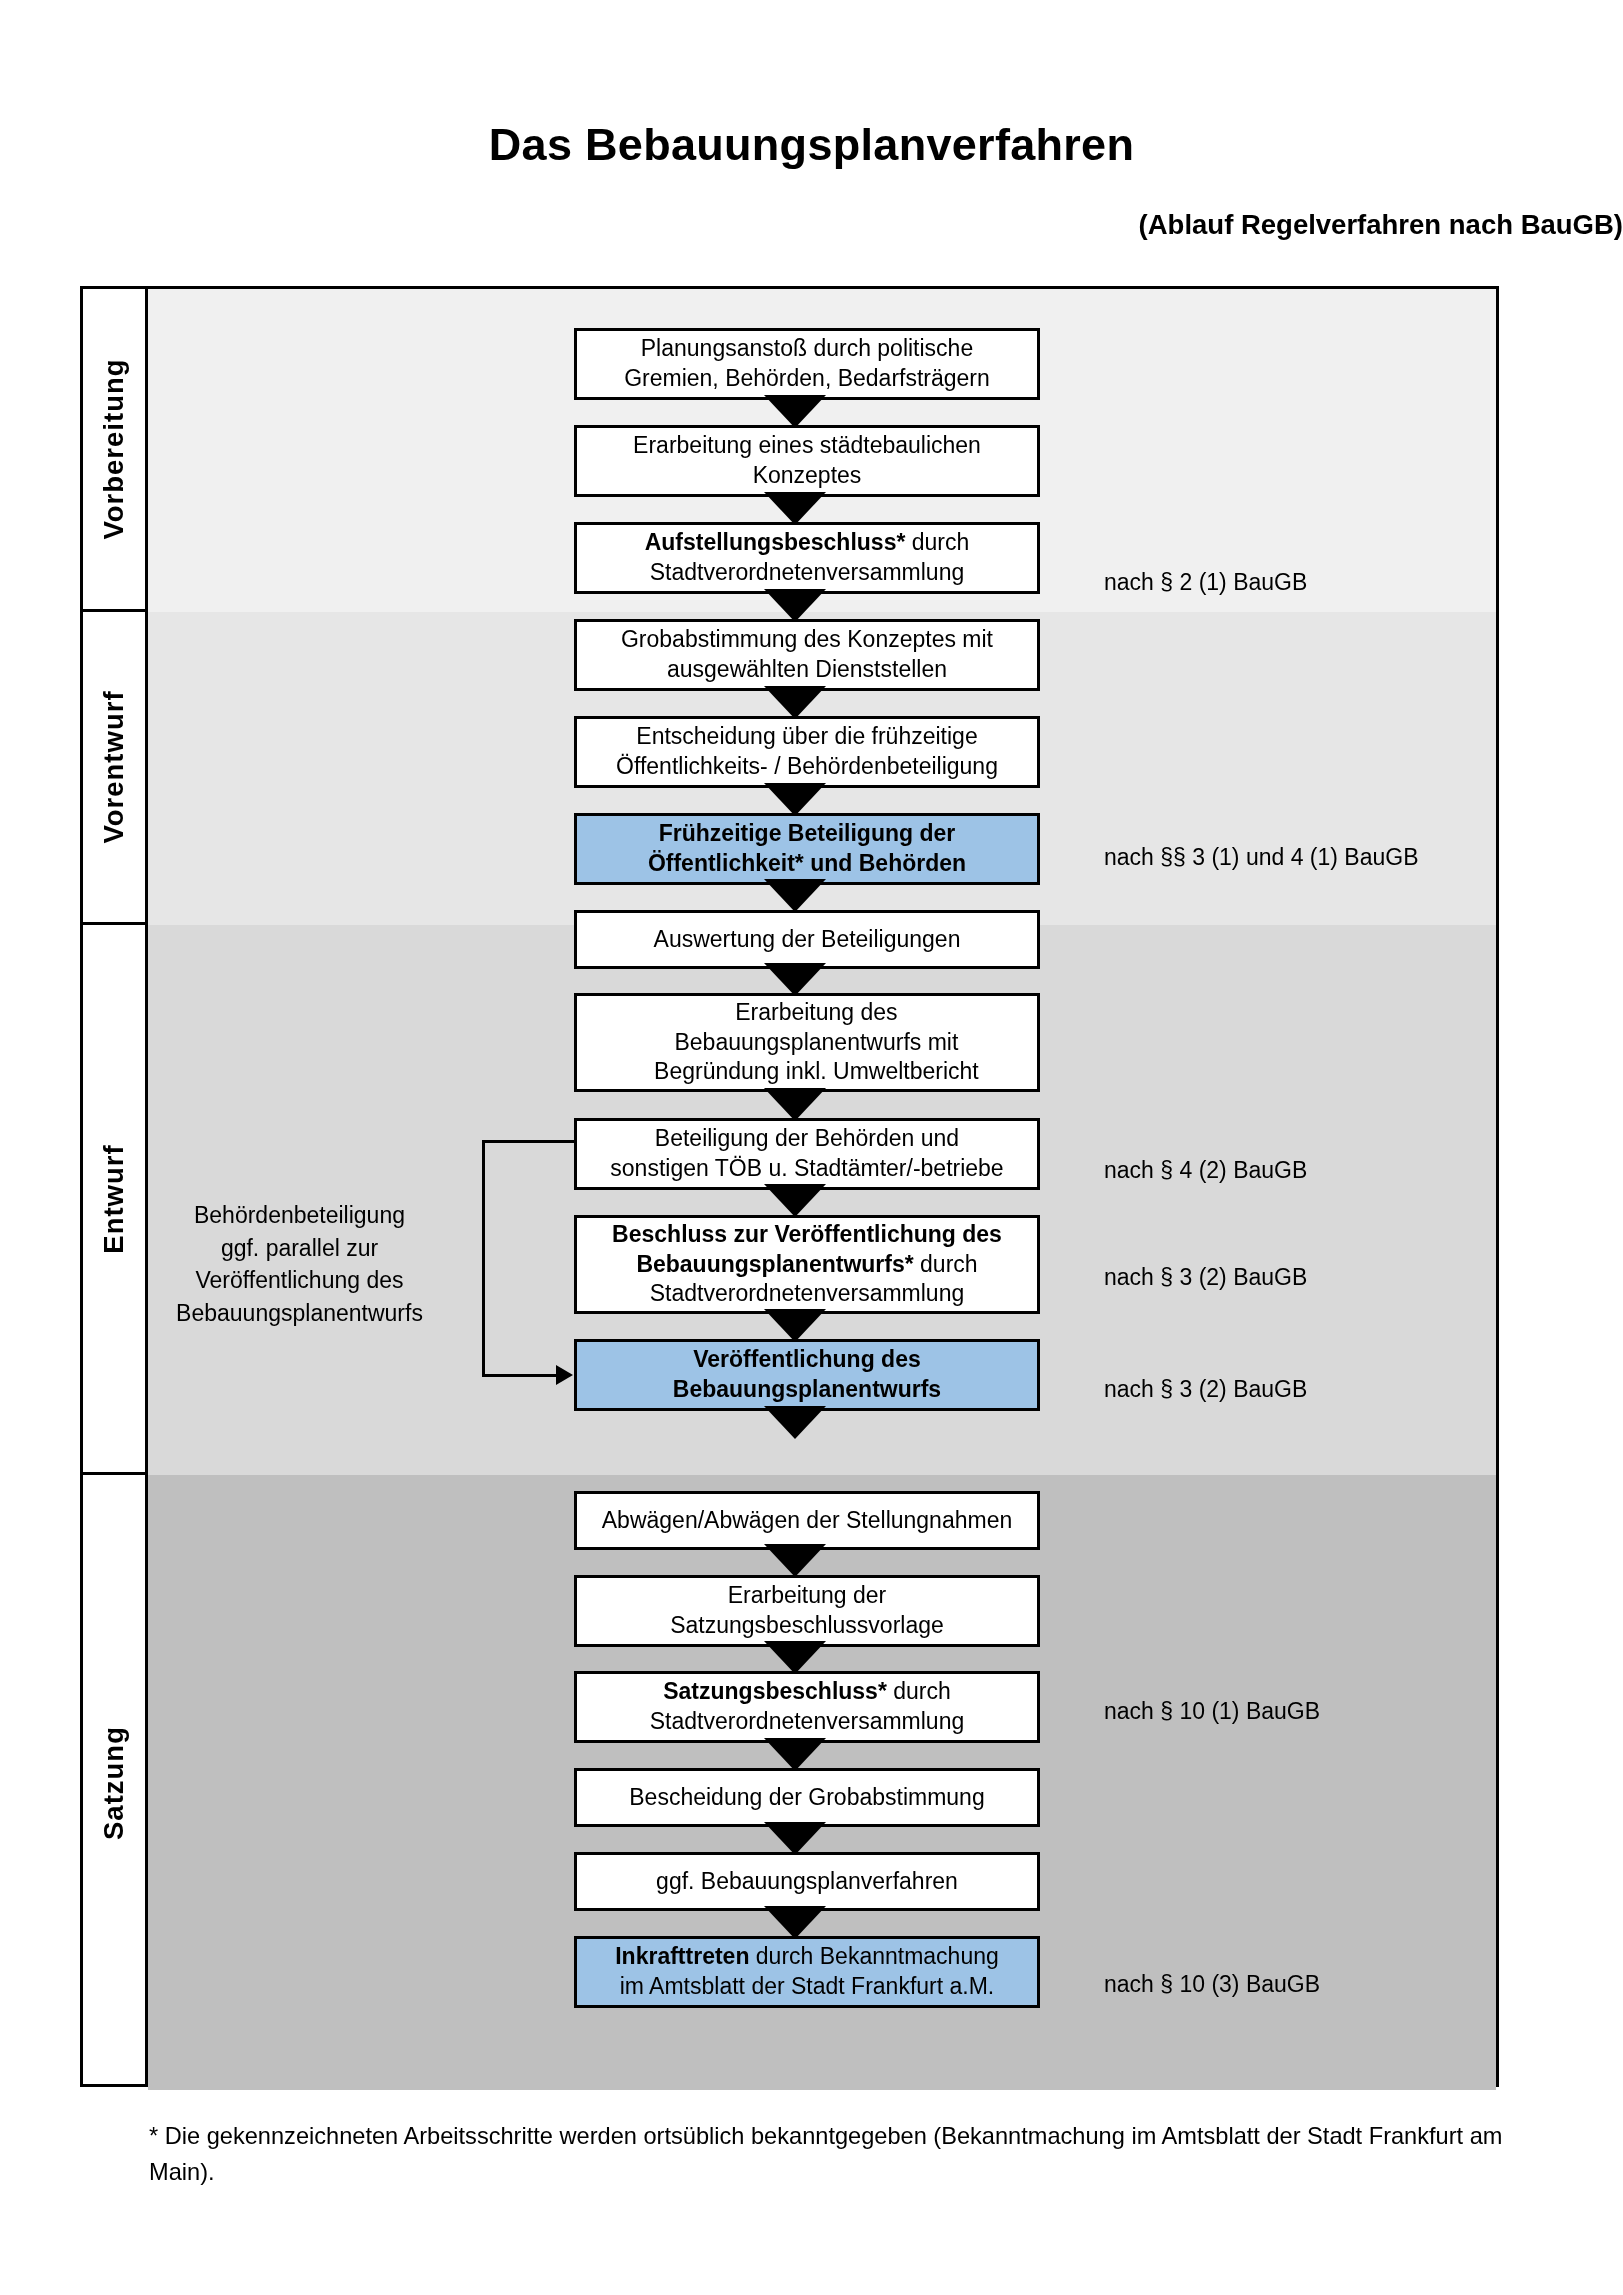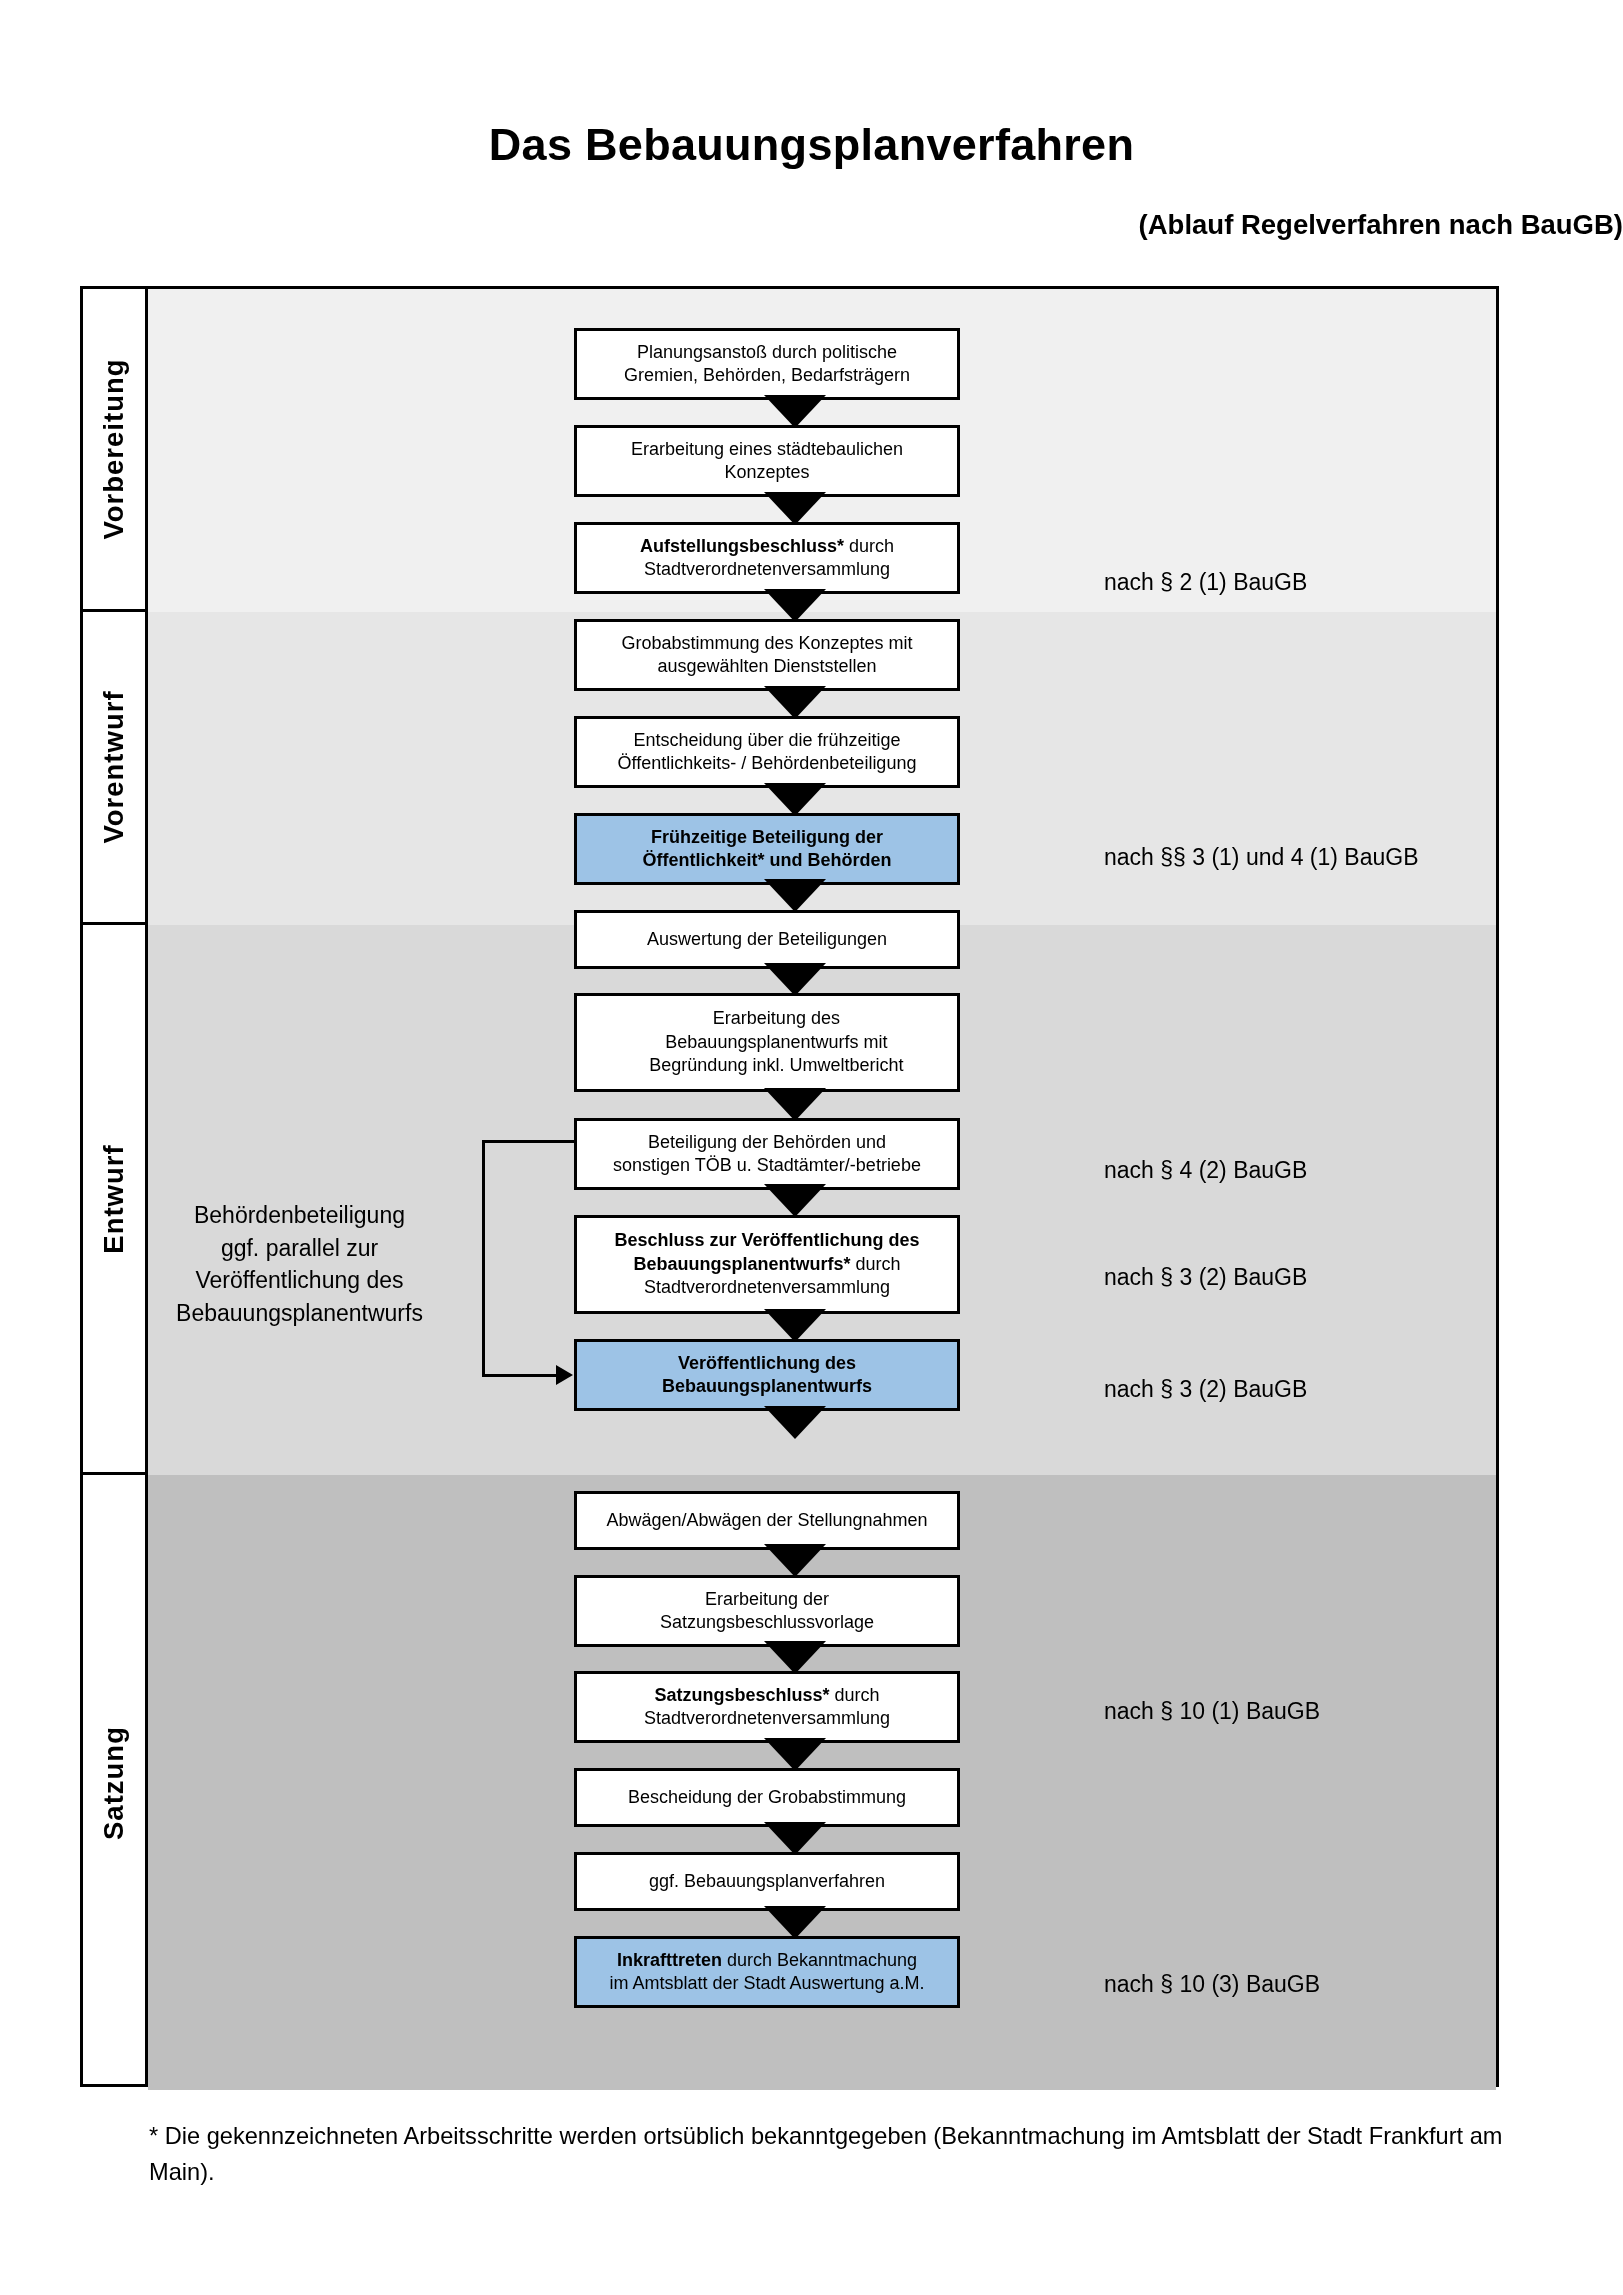--- a/index.html
+++ b/index.html
@@ -88,29 +88,29 @@
     white-space: nowrap;
     font-size: 27.5px;
     font-weight: bold;
     letter-spacing: 1px;
   }
 
   
   .fbox {
     position: absolute;
     left: 491px;          
-    width: 386px;
+    width: 466px;
     border: 3.9px solid #000;
     background: #ffffff;
     box-sizing: border-box;
     display: flex;
     align-items: center;
     justify-content: center;
     text-align: center;
-    font-size: 18px;
+    font-size: 23px;
     line-height: 1.30;
     padding: 2.6px 5.2px;
   }
   .fbox.blue { background: #9dc3e6; }
   .fbox .b { font-weight: bold; }
 
   
   .arrowdown {
     position: absolute;
     left: 681px;
@@ -342,21 +342,21 @@
   <div class="fbox" style="top:1563px;height:59px;">
     <div>
       <div>ggf. Bebauungsplanverfahren</div>
     </div>
   </div>
   <div class="arrowdown" style="top:1617px;"></div>
 
   <div class="fbox blue" style="top:1647px;height:72px;">
     <div>
       <div><span class="b">Inkrafttreten</span><span> durch Bekanntmachung</span></div>
-      <div>im Amtsblatt der Stadt Auswertung a.M.</div>
+      <div>im Amtsblatt der Stadt Frankfurt a.M.</div>
     </div>
   </div>
 
   <div class="ann" style="top:1409px;">nach § 10 (1) BauGB</div>
   <div class="ann" style="top:1682px;">nach § 10 (3) BauGB</div>
 
 </div>
 
 <div class="footnote">* Die gekennzeichneten Arbeitsschritte werden ortsüblich bekanntgegeben (Bekanntmachung im Amtsblatt  der Stadt Frankfurt am Main).</div>
 

